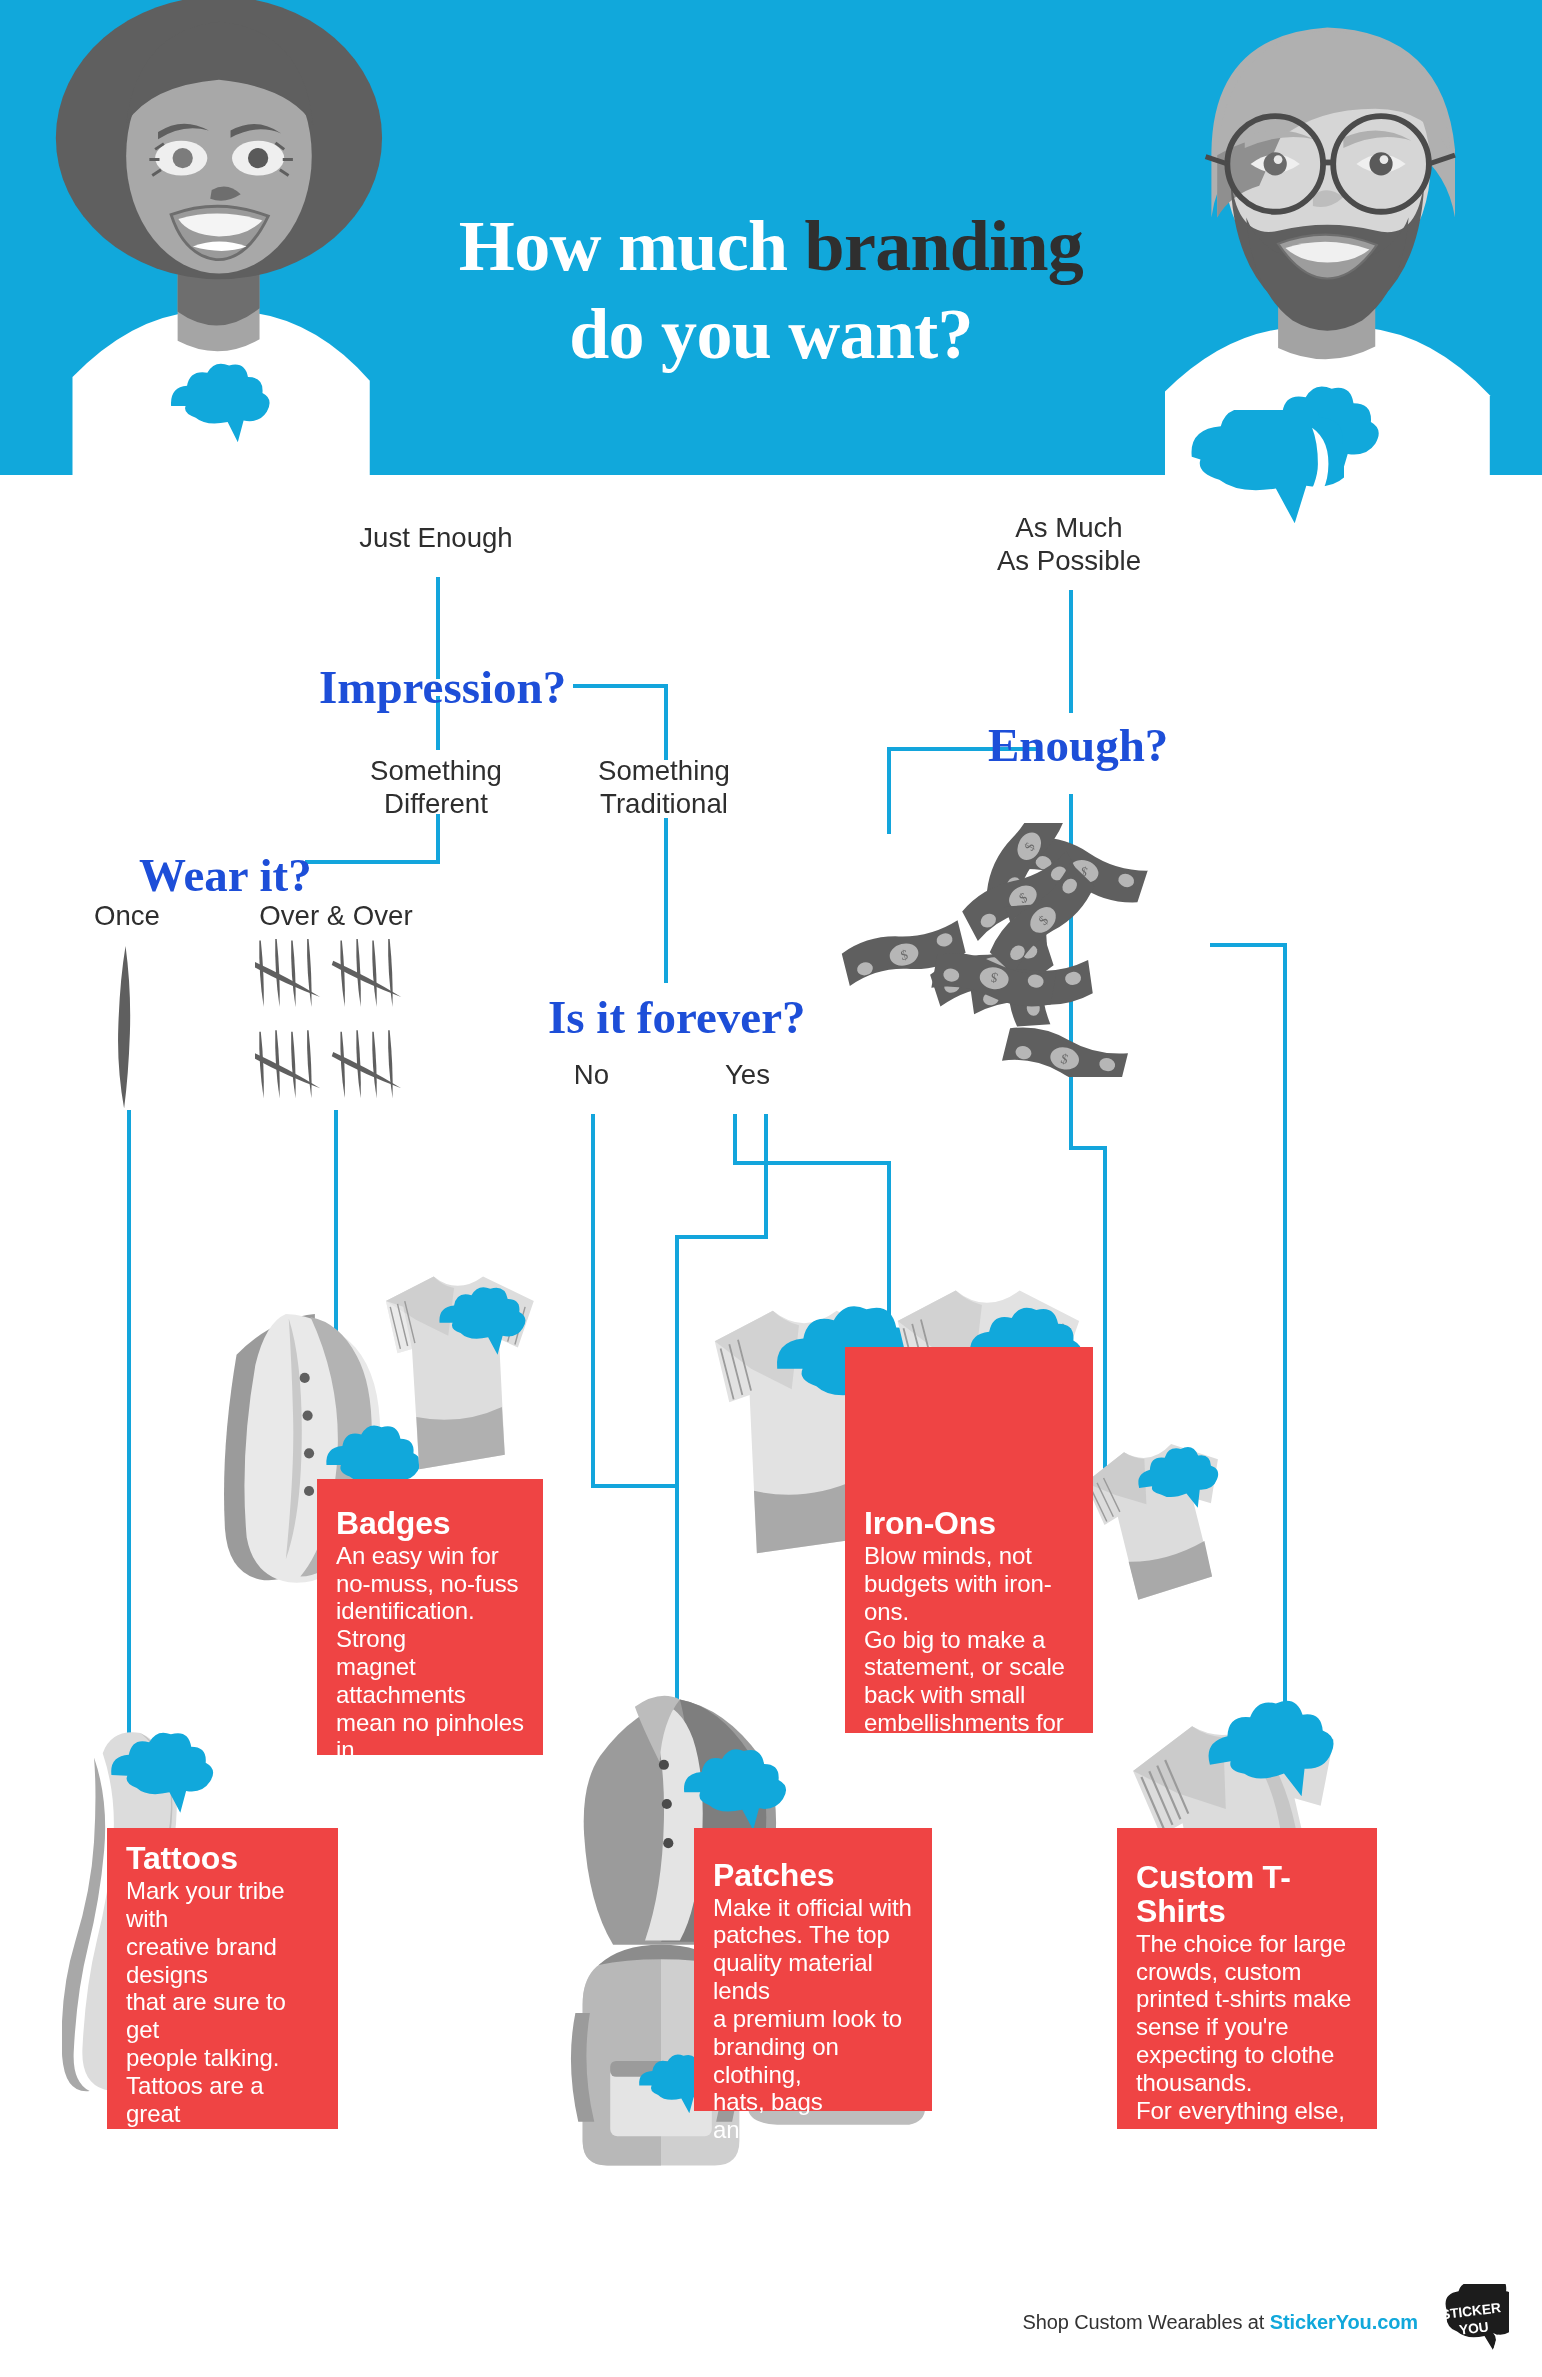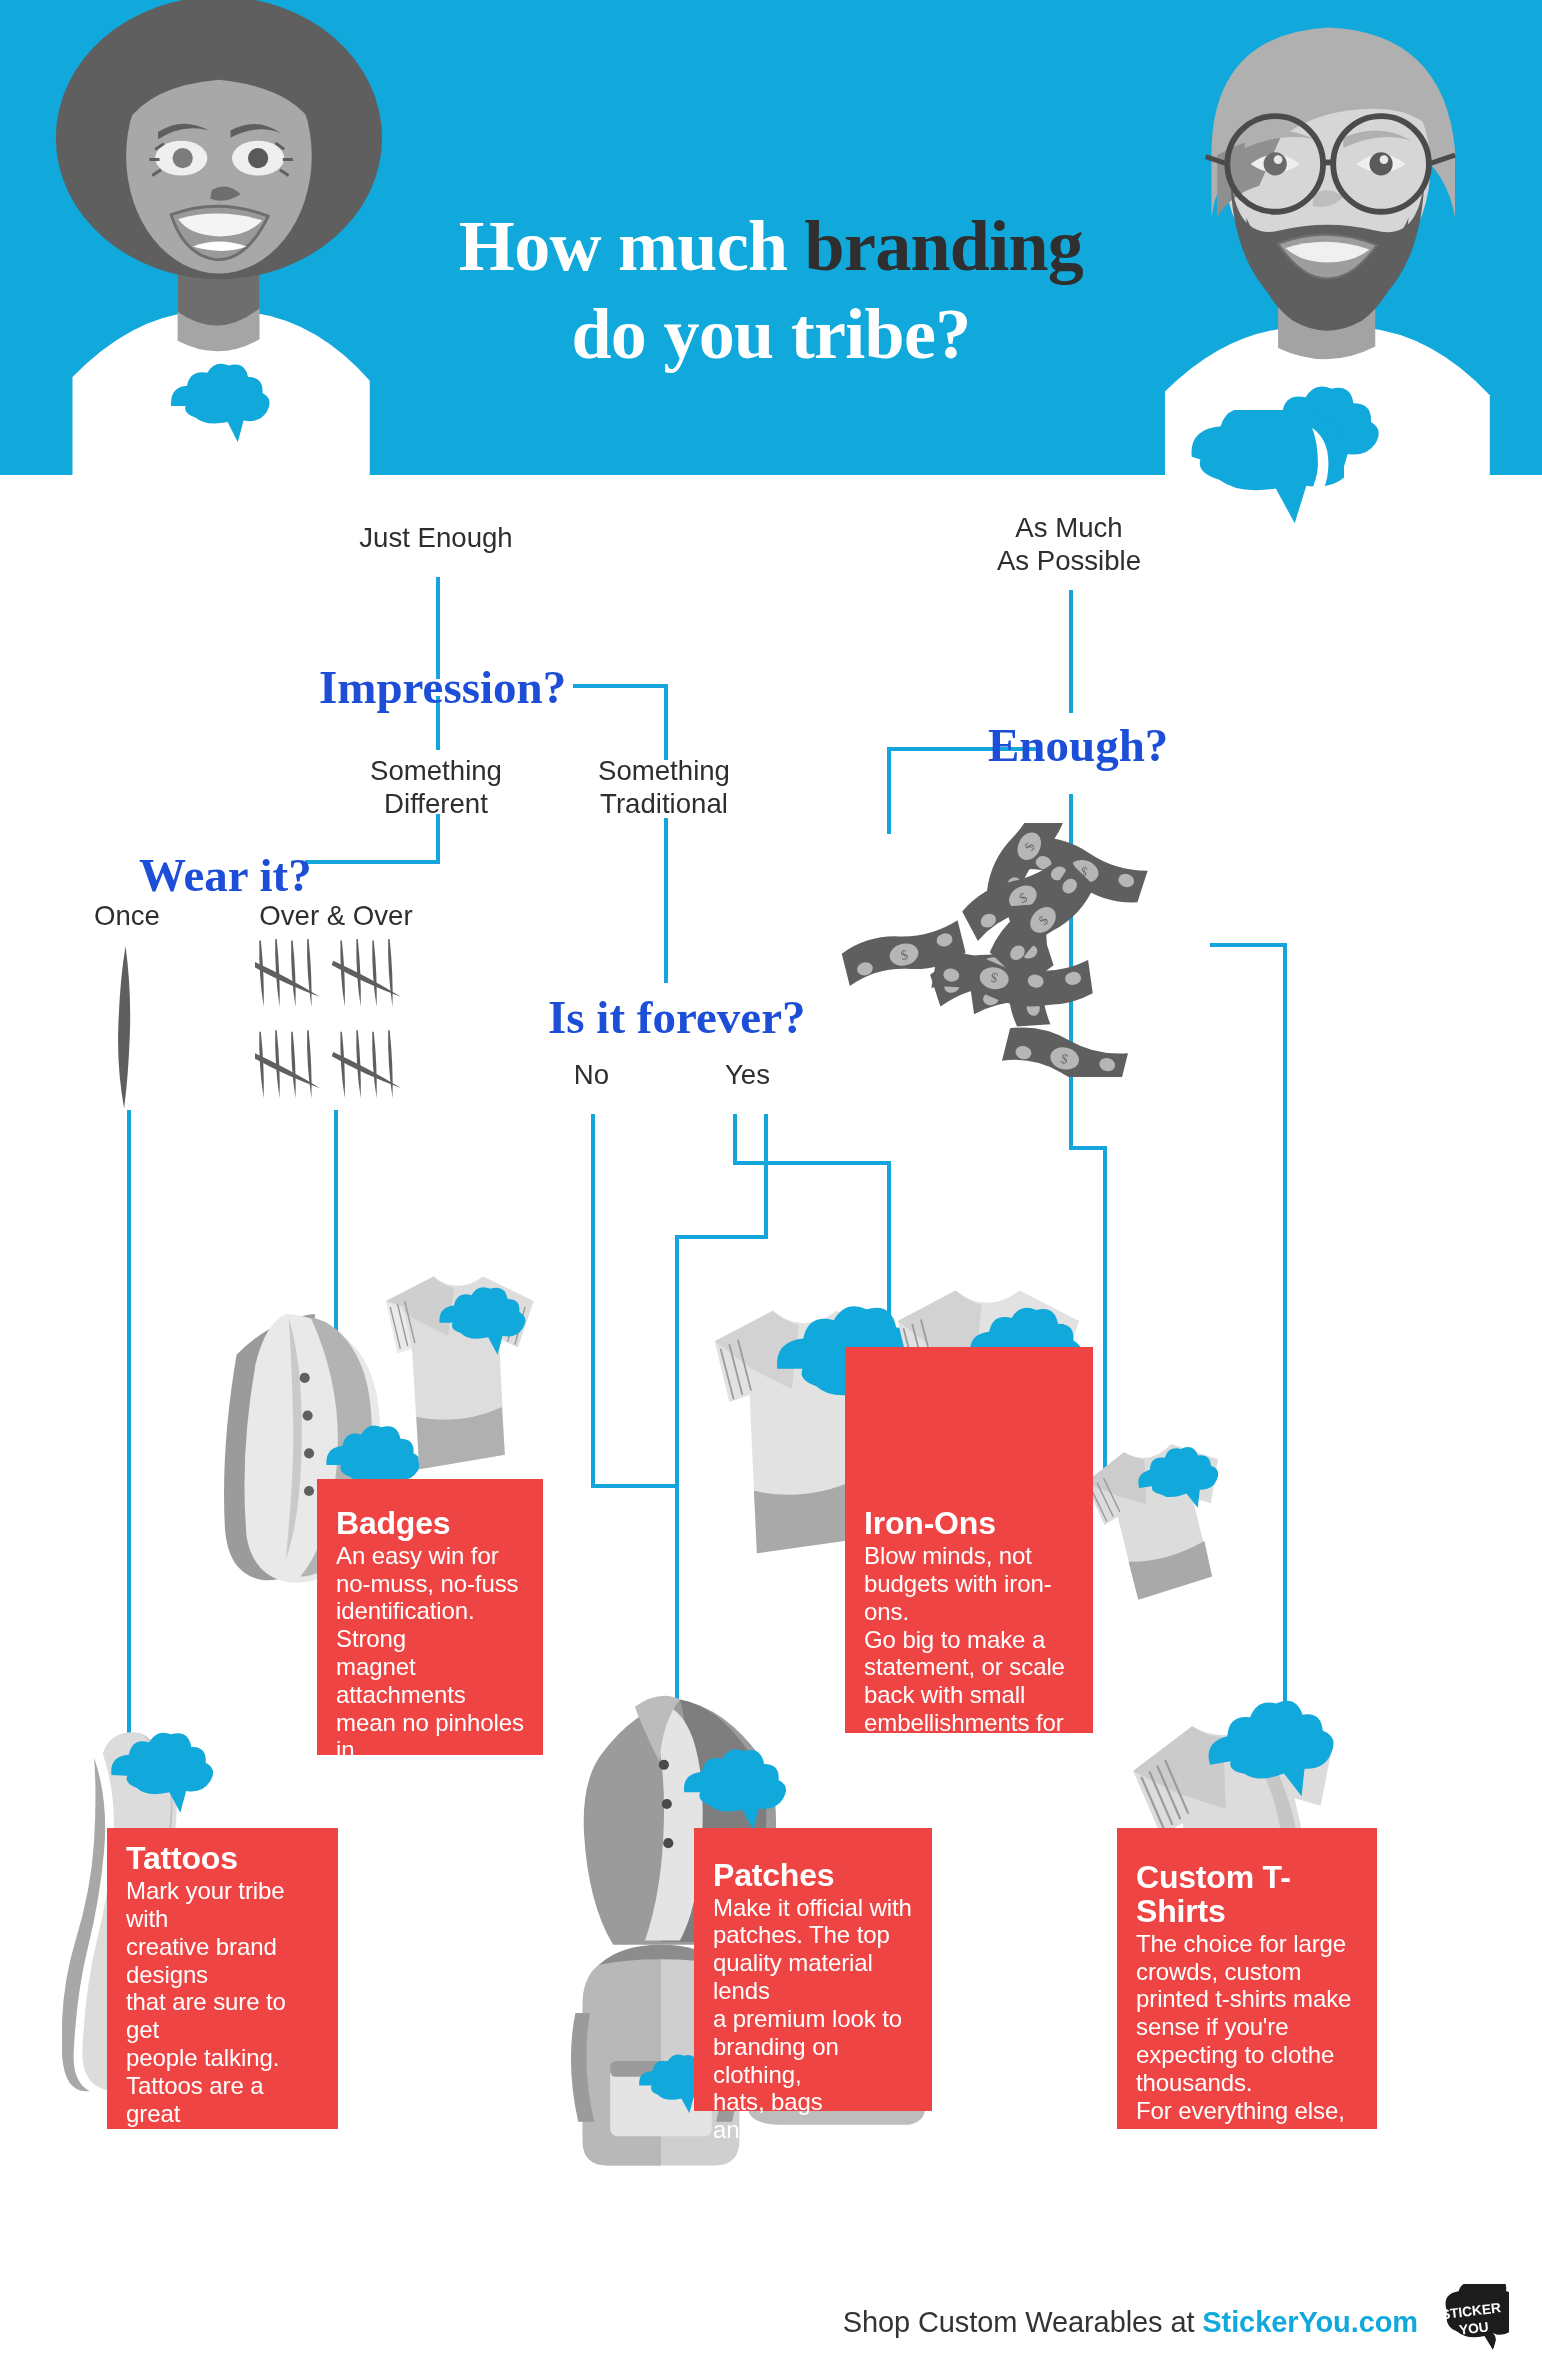--- a/index.html
+++ b/index.html
@@ -74,21 +74,21 @@
   .tally{position:absolute;z-index:9;}
 
   
   .footer{
     position:absolute;left:0;bottom:0;width:1542px;height:109px;
     display:flex;align-items:center;justify-content:flex-end;
     padding-right:33px;box-sizing:border-box;z-index:40;
   }
   .footer-text{
     font-family:"Liberation Sans", sans-serif;
-    font-size:29px;color:#333;letter-spacing:-0.1px;
+    font-size:20px;color:#333;letter-spacing:-0.1px;
   }
   .footer-text .brand{color:#11a8db;font-weight:700;}
   .footer-logo{margin-left:16px;}
 
   .sy-badge-text{
     font-family:"Liberation Sans", sans-serif;
     font-weight:700;fill:#fff;
   }
 </style>
 </head>
@@ -173,21 +173,21 @@
         <circle cx="342" cy="220" r="6" fill="#e9e9e9"></circle>
 
         <g>
           <path d="M176 600 q-2-30 26-32 q4-26 32-20 q12-22 36-12 q26-6 30 20 q26 0 24 26 q18 10 6 30 q-12 18 -38 14 l-10 34 l-16 -32 q-36 8 -52 -8 q-20 -8 -16 -20 z" fill="#11a8db"></path>
         </g>
       </svg>
     </div>
 
     <div class="title-wrap">
       <div class="title-line"><span>How much </span><span class="dark">branding</span></div>
-      <div class="title-line second">do you tribe?</div>
+      <div class="title-line second">do you want?</div>
     </div>
   </div>
 
   <div class="art" style="left:1170px;top:410px;width:174px;height:131px;z-index:7;">
     <svg width="174" height="131" viewBox="0 0 240 180">
       <path d="M30 64 q-4-38 40-42 q8-30 46-24 q18-28 50-16 q34-10 40 28 q36 2 32 36 q24 14 8 40 q-18 24 -58 18 l-16 52 l-26 -48 q-52 8 -78 -12 q-32 -10 -26 -28 z" fill="#11a8db"></path>
       <path d="M196 24 q26 18 22 60 q-4 40 -36 50 q22 -34 22 -60 q0 -30 -8 -50 z" fill="#ffffff"></path>
     </svg>
   </div>
 

